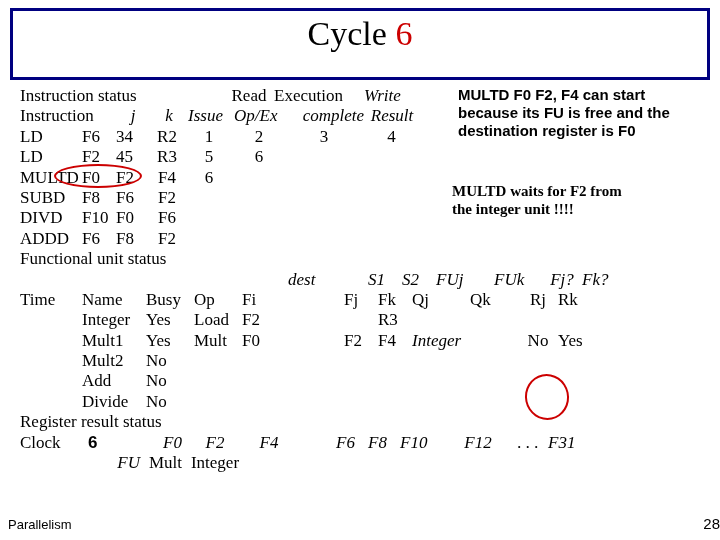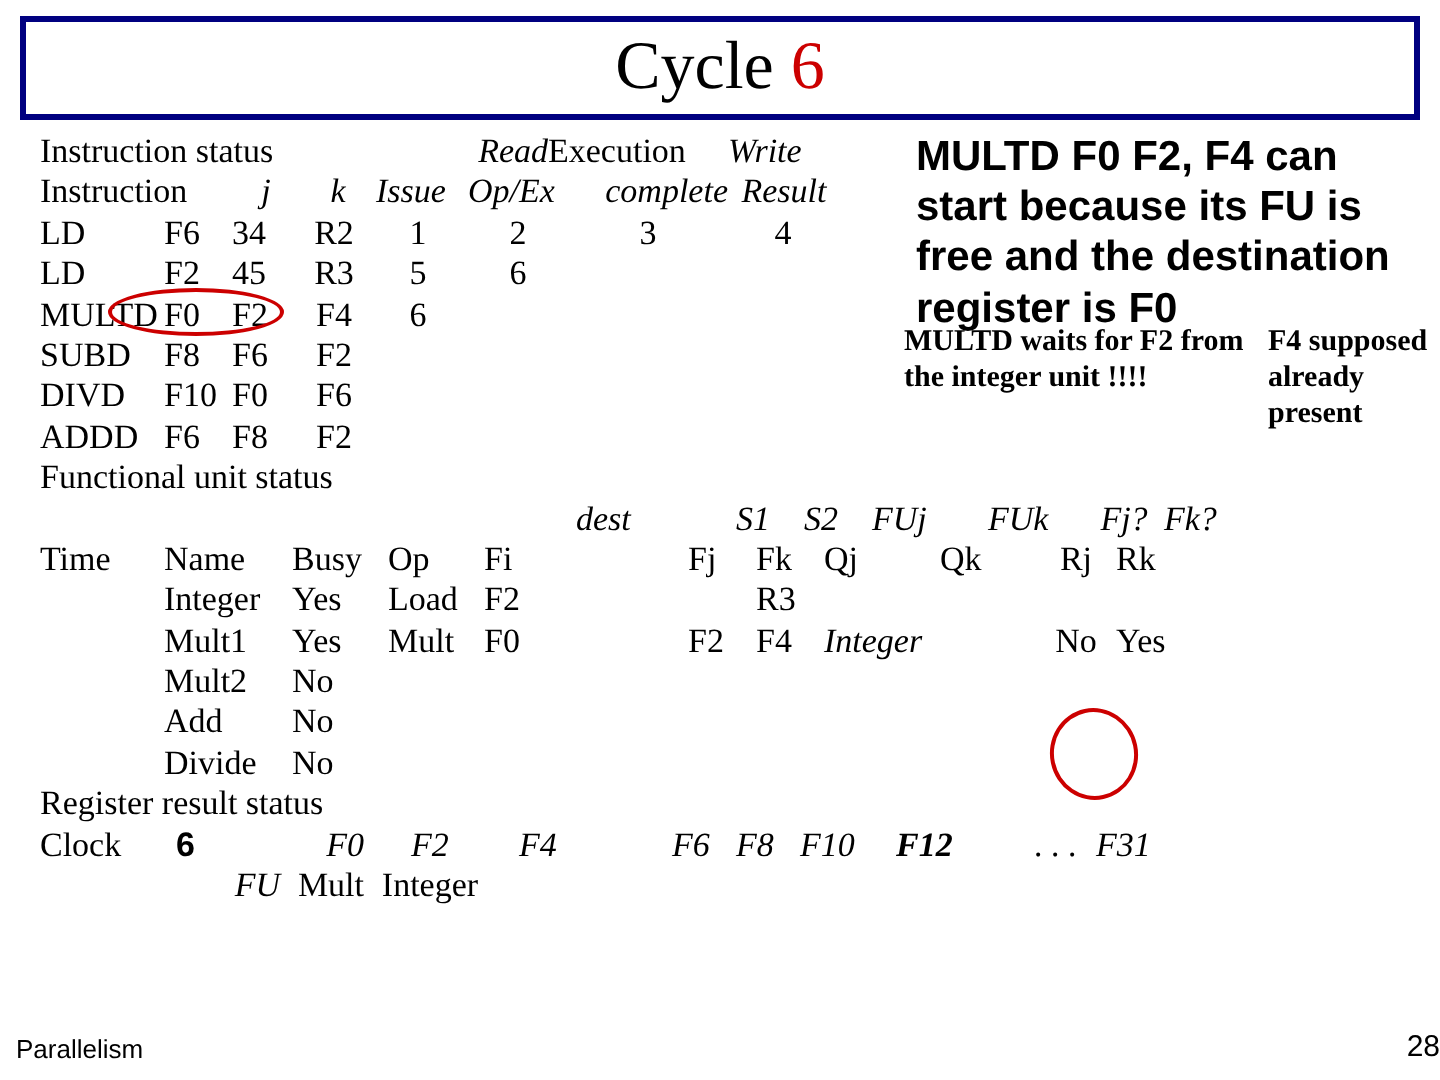--- a/index.html
+++ b/index.html
@@ -6,21 +6,21 @@
   body {
     width: 720px; height: 540px;
     font-family: "Times New Roman", serif;
     background: #fff;
     position: relative;
     overflow: hidden;
   }
   .titlebox {
     border: 3px solid #000080;
     margin: 8px 10px 6px 10px;
-    padding: 4px 0 4px 0;
+    padding: 4px 0 24px 0;
     text-align: center;
     font-size: 34px;
   }
   .titlebox .c1 { color: #000; }
   .titlebox .c2 { color: #c00; }
   .content {
     position: relative;
     margin: 4px 8px 0 20px;
     font-size: 17px;
     line-height: 1.2;
@@ -31,21 +31,21 @@
   .c-op { width: 62px; }
   .c-r  { width: 34px; }
   .c-j  { width: 34px; }
   .c-k  { width: 34px; text-align: center; }
   .c-is { width: 50px; text-align: center; }
   .c-ro { width: 50px; text-align: center; }
   .c-ex { width: 80px; text-align: center; }
   .c-wr { width: 55px; text-align: center; }
   .ihead1 { display: flex; }
   .ihead1 .lab { width: 204px; }
-  .ihead1 .rd { width: 50px; text-align: right; font-style: italic; }
+  .ihead1 .rd { width: 50px; text-align: center; }
   .ihead1 .ex { width: 90px; }
   .ihead1 .wr { width: 50px; font-style: italic; }
   .ihead2 { display: flex; }
   .ihead2 .a { width: 62px; }
   .ihead2 .g { width: 34px; }
   .ihead2 .j { width: 34px; font-style: italic; text-align: center; }
   .ihead2 .k { width: 38px; font-style: italic; text-align: center; }
   .ihead2 .is { width: 46px; font-style: italic; }
   .ihead2 .ro { width: 50px; font-style: italic; }
   .ihead2 .ex { width: 80px; font-style: italic; text-align: right; }
@@ -73,29 +73,29 @@
   .regrow { display: flex; }
   .reg-c { width: 62px; }
   .reg-n { width: 64px; }
   .reg-lab { width: 40px; text-align: right; padding-right: 4px;}
   .reg-f2 { width: 58px;}
   .reg-f4 { width: 50px;}
   .reg-g  { width: 42px;}
   .reg-f6 { width: 32px;}
   .reg-f8 { width: 32px;}
   .reg-f10{ width: 48px;}
-  .reg-f12{ width: 60px; text-align: left; font-weight: bold;}
+  .reg-f12{ width: 60px; text-align: center;}
   .reg-dot{ width: 40px; text-align: center;}
   .reg-f31{ width: 40px;}
   .notes {
     position: absolute;
     right: 4px; top: 0;
     width: 250px;
     font-family: Arial, Helvetica, sans-serif;
-    font-size: 21px;
+    font-size: 15px;
     font-weight: bold;
     line-height: 1.2;
   }
   .notes2 {
     position: absolute;
     right: 0; top: 96px;
     width: 260px;
     font-family: "Times New Roman", serif;
     font-size: 15px;
     font-weight: bold;
@@ -125,21 +125,20 @@
 <div class="titlebox">
   <span class="c1">Cycle</span>
   <span class="c2">6</span>
 </div>
 
 <div class="content">
 
   <div class="notes">MULTD F0 F2, F4 can start because its FU is free and the destination register is F0</div>
   <div class="notes2">
     <div style="width:170px">MULTD waits for F2 from the integer unit !!!!</div>
-    <div class="col2">F4 supposed already present</div>
   </div>
 
   <div class="ihead1">
     <span class="lab u">Instruction status</span>
     <span class="rd">Read</span>
     <span class="ex">Execution</span>
     <span class="wr">Write</span>
   </div>
   <div class="ihead2">
     <span class="a">Instruction</span>

